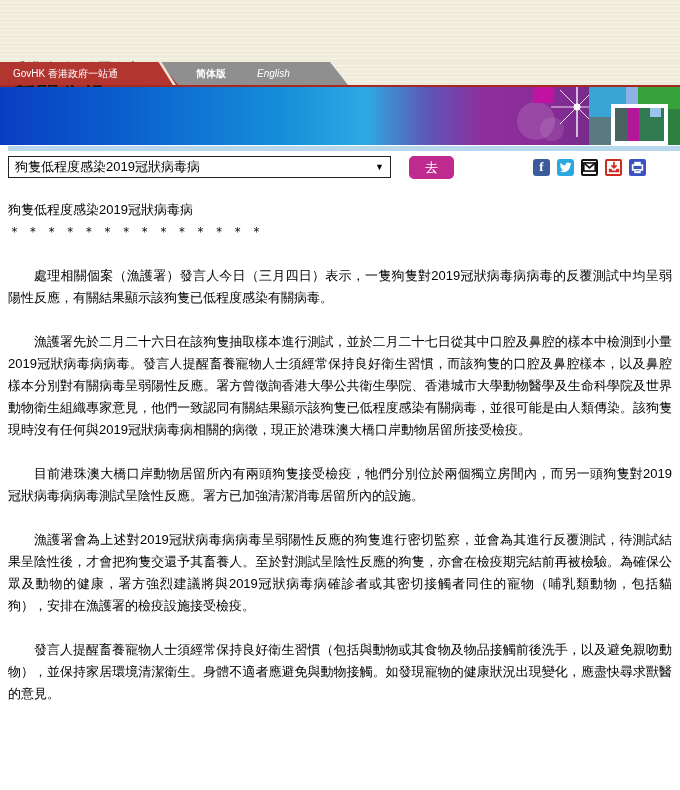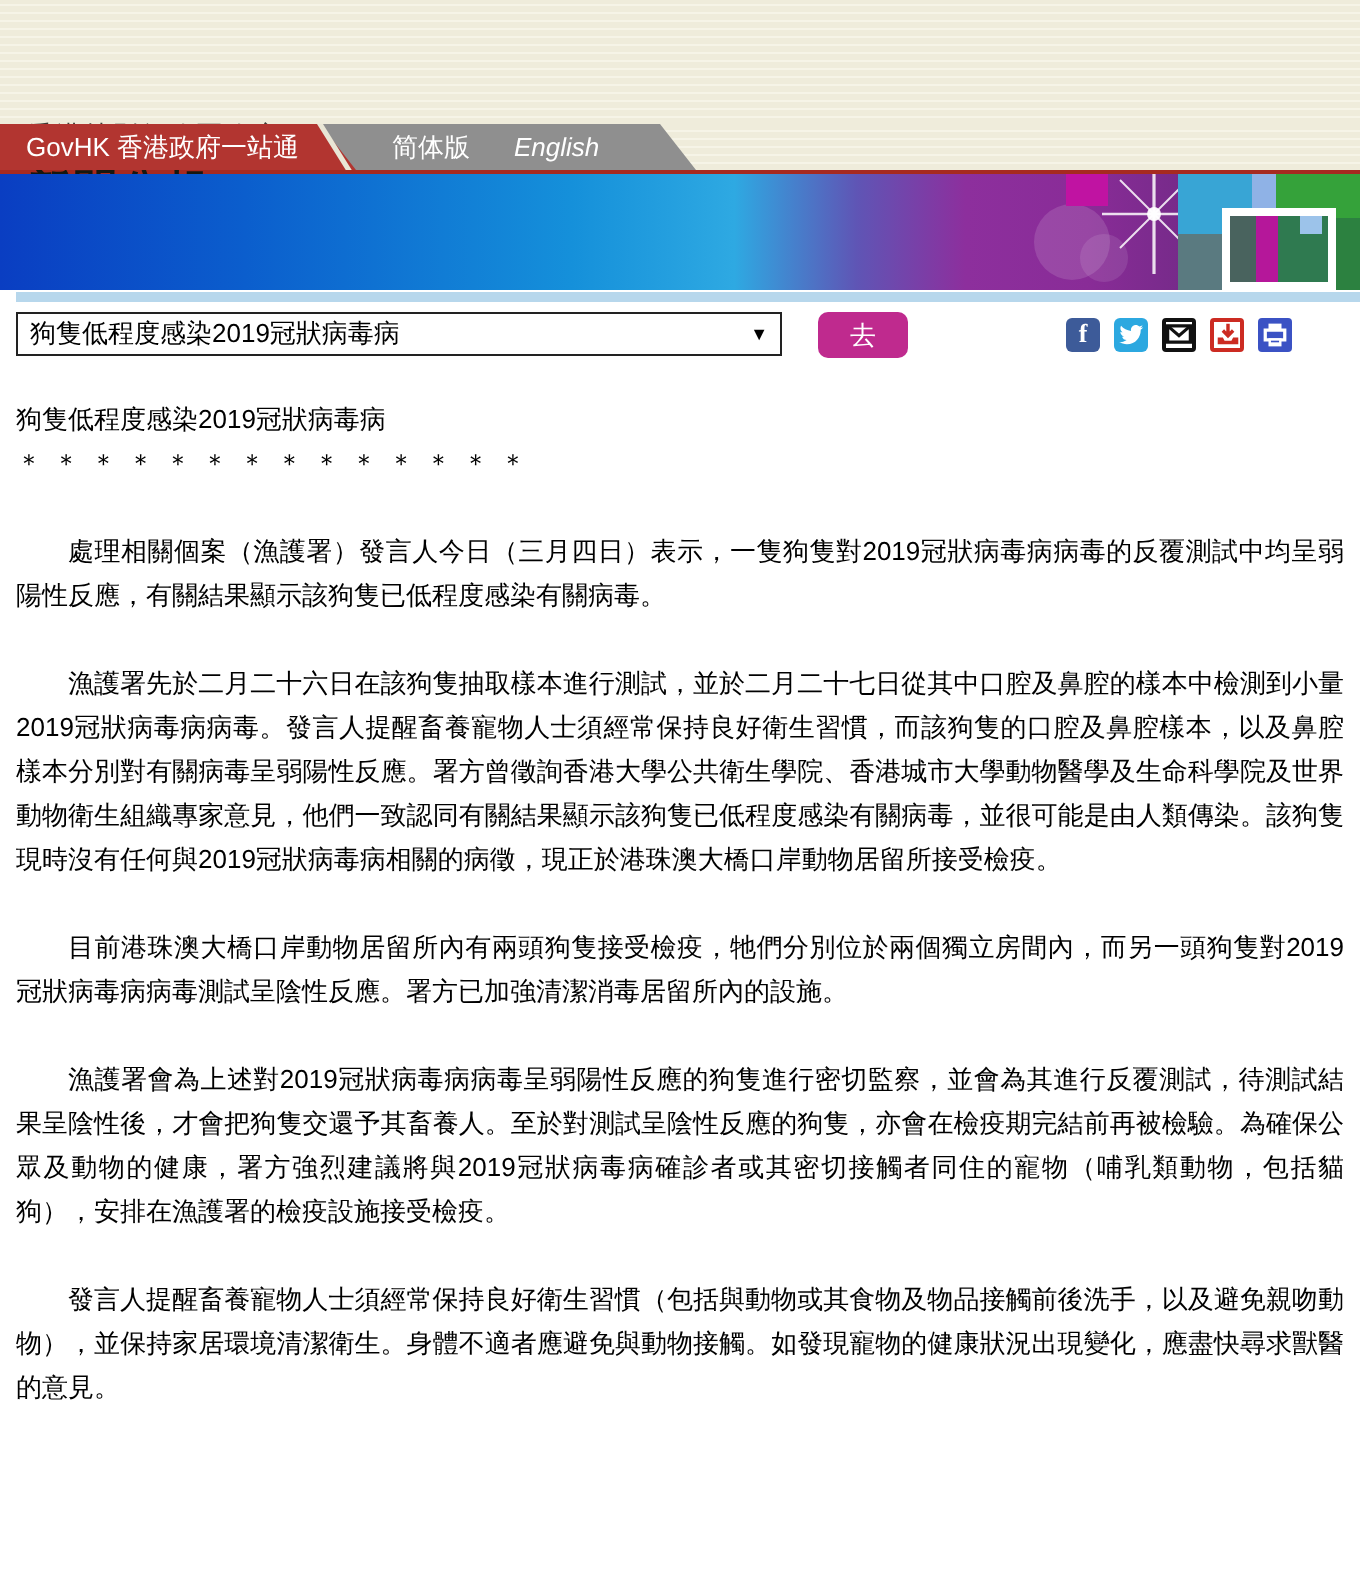--- a/index.html
+++ b/index.html
@@ -29,23 +29,23 @@
   }
   .tab-red {
     position:absolute; left:0; top:0; width:180px; height:100%;
     background:#b23530;
     clip-path:polygon(0 0,160px 0,178px 100%,0 100%);
   }
   .tab-divider {
     position:absolute; left:166px; top:-3px; width:3px; height:30px;
     background:#e9e6d5; transform:skewX(32deg);
   }
-  .tab-label { position:absolute; top:0; line-height:23px; font-size:13px; color:#fff; white-space:nowrap; }
+  .tab-label { position:absolute; top:0; line-height:23px; font-size:10px; color:#fff; white-space:nowrap; }
   .lbl-govhk { left:13px; }
-  .lbl-sc    { left:196px; }
+  .lbl-sc    { left:196px;font-weight:bold; }
   .lbl-en    { left:257px;font-style:italic; }
   
   .redline { height:2px; background:#a62a20; }
   .banner {
     height:58px; position:relative; overflow:hidden;
     background:linear-gradient(90deg,#0a3ec2 0%,#0b5ecd 18%,#1590da 42%,#2ea9e2 54%,#5f55b5 63%,#8d2f9d 71%,#892c97 80%,#6e2a84 90%,#632878 100%);
   }
   .banner .sq-magenta { position:absolute; left:533px; top:0; width:21px; height:16px; background:#c013a2; }
   .banner .circ1 { position:absolute; left:517px; top:15px; width:38px; height:38px; border-radius:50%; background:rgba(255,255,255,0.13); }
   .banner .circ2 { position:absolute; left:540px; top:30px; width:24px; height:24px; border-radius:50%; background:rgba(255,255,255,0.10); }

